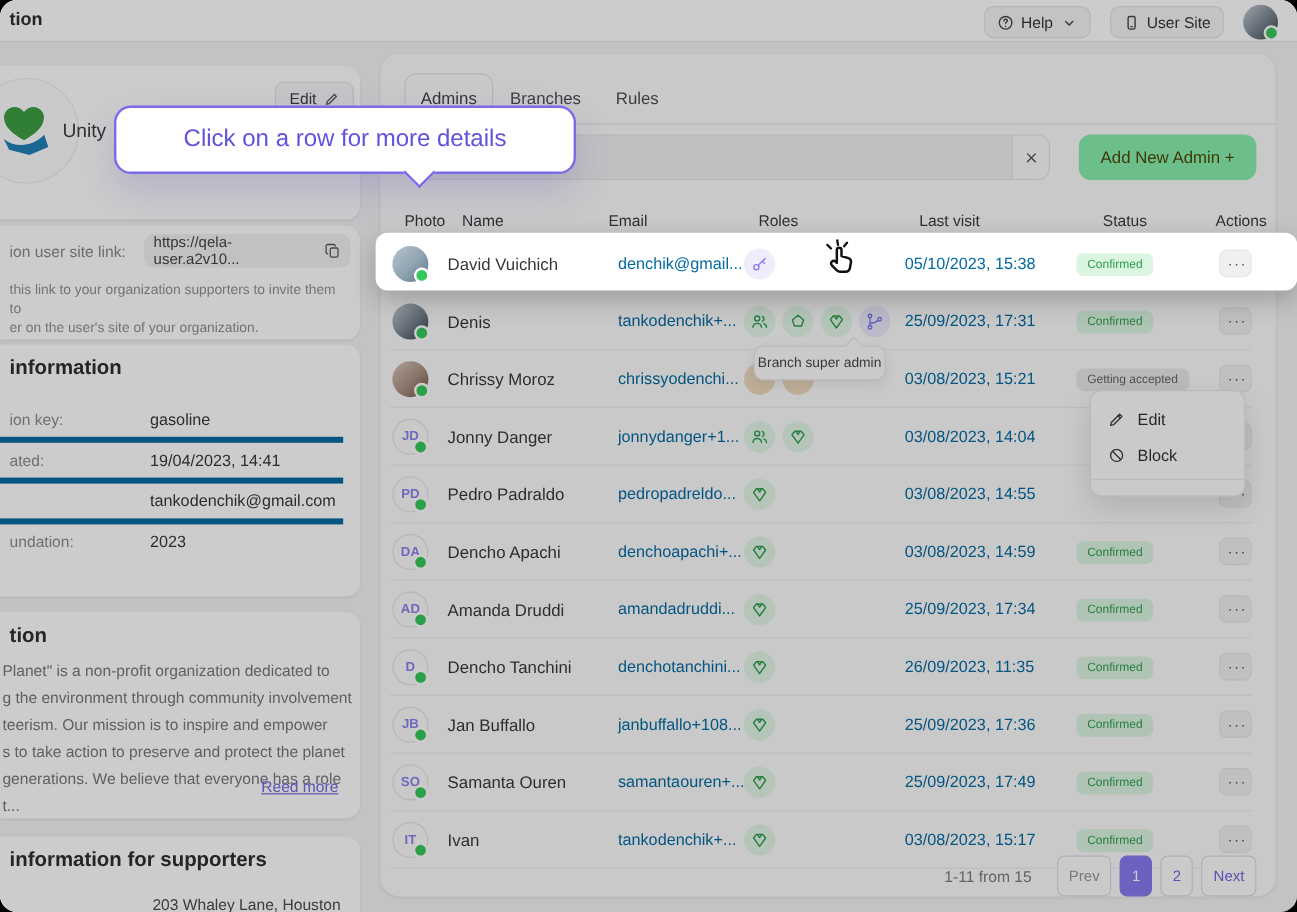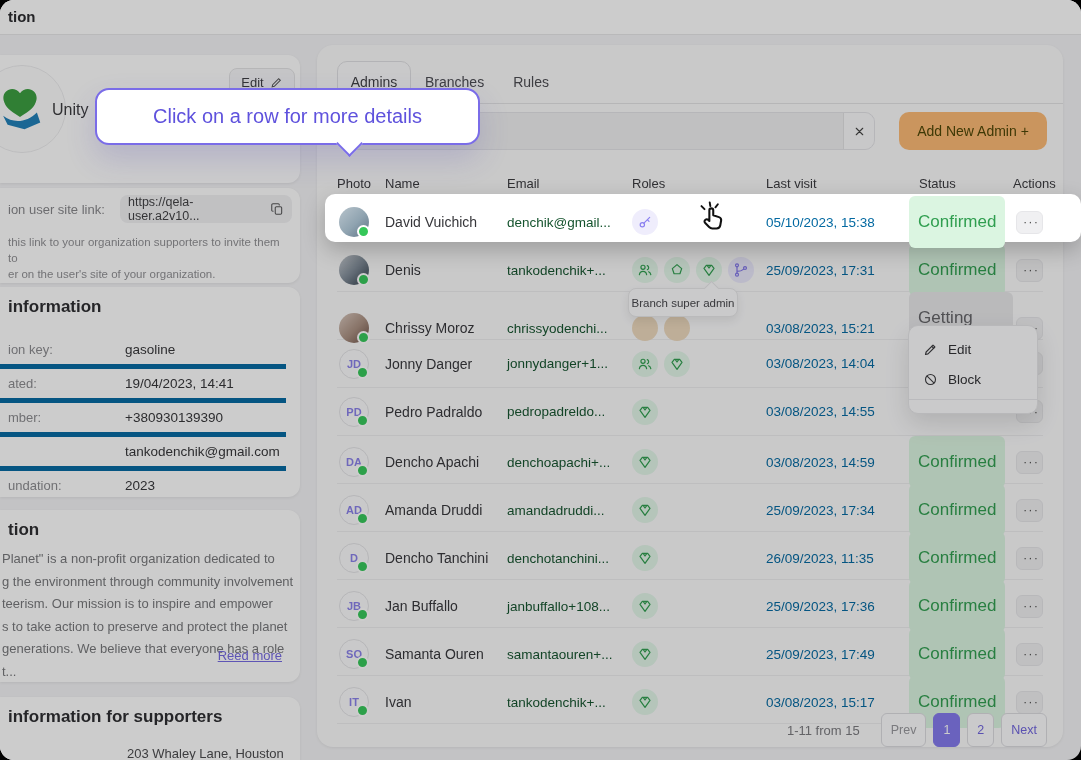--- a/index.html
+++ b/index.html
@@ -50,51 +50,51 @@
   .tab.active{width:74px;height:42px;display:flex;align-items:center;justify-content:center;background:#fcfcfd;
               border:1px solid #e0e0e3;border-radius:10px;box-sizing:border-box;color:#3e3e41;}
   .tab.t1{margin-left:14px;} .tab.t2{margin-left:29px;}
   .search-wrap{position:absolute;left:20px;top:67px;width:538px;height:38px;border:1px solid #e4e4e7;border-radius:10px;
                box-sizing:border-box;display:flex;overflow:hidden;background:#f0f0f2;}
   .search-input{flex:1;border:none;outline:none;background:#f0f0f2;padding:0 14px;font-size:14px;color:#333;
                 font-family:"Liberation Sans","DejaVu Sans",sans-serif;}
   .search-input::placeholder{color:#98989c;}
   .clear-btn{width:30px;border-left:1px solid #e2e2e4;background:#fafafb;display:flex;align-items:center;justify-content:center;cursor:pointer;}
   .clear-btn svg{width:13px;height:13px;stroke:#444;stroke-width:2;stroke-linecap:round;fill:none;}
-  .add-btn{position:absolute;left:582px;top:67px;width:148px;height:38px;background:#fdba74;border:none;border-radius:10px;
+  .add-btn{position:absolute;left:582px;top:67px;width:148px;height:38px;background:#86efac;border:none;border-radius:10px;
            font-size:14px;font-weight:500;color:#4c4505;cursor:pointer;font-family:inherit;}
   .thead{position:absolute;left:20px;right:20px;top:125px;height:26px;display:grid;
          grid-template-columns:48px 122px 125px 134px 139px 108px 1fr;align-items:center;
          font-size:13px;color:#3a3a3e;border-bottom:1px solid #ededef;}
   .thead .c-status{padding-left:14px;} .thead .c-actions{text-align:right;}
-  .tbody{position:absolute;left:20px;right:20px;top:151px;}
+  .tbody{position:absolute;left:8px;right:20px;top:151px;}
   .trow{display:grid;grid-template-columns:48px 122px 125px 134px 139px 108px 1fr;align-items:center;height:47px;
         border-bottom:1px solid #ededef;cursor:pointer;}
   .trow.spotlight{position:relative;z-index:60;border-bottom-color:transparent;}
   .trow.spotlight::before{content:"";position:absolute;left:-12px;right:-38px;top:-2px;bottom:1px;background:#fff;
         border-radius:10px;box-shadow:0 8px 22px rgba(0,0,0,.22);z-index:-1;}
   .cell{font-size:14px;color:#36363a;}
-  .cell.email{font-size:13.5px;color:#14532d;}
+  .cell.email{font-size:13.5px;color:#0369a1;margin-left:20px;}
   .cell.visit{font-size:13.5px;color:#0369a1;}
   .cell.roles{position:relative;display:flex;gap:6px;align-items:center;}
   .cell.status{padding-left:4px;} .cell.actions{text-align:right;}
   .avatar{width:30px;height:30px;border-radius:50%;position:relative;margin-left:2px;}
   .avatar.photo-david{background:linear-gradient(135deg,#b8c4cc,#8fa3b0 55%,#5f7486);}
   .avatar.photo-denis{background:linear-gradient(135deg,#c9cdd2,#7e8a96 50%,#2e3a46);}
   .avatar.photo-chrissy{background:linear-gradient(135deg,#d8c7bd,#a98f80 55%,#6b4f45);}
   .avatar.initials{background:#fcfcfd;border:1px solid #e4e4e6;box-sizing:border-box;display:flex;align-items:center;
                    justify-content:center;font-size:11px;font-weight:700;color:#8a80ea;}
   .role-chip{width:26px;height:26px;border-radius:50%;display:flex;align-items:center;justify-content:center;flex:none;}
   .role-chip svg{width:16px;height:16px;fill:none;stroke-width:1.8;stroke-linecap:round;stroke-linejoin:round;}
   .role-green{background:#e2f6e8;} .role-green svg{stroke:#2f9e4f;}
   .role-purple{background:#eae8fb;} .role-purple svg{stroke:#7f73e8;}
   .role-key{background:#efedfc;} .role-key svg{stroke:#8a7ff0;}
   .role-hidden{background:#edd9bd;}
   .hand{position:absolute;left:64px;top:-9px;width:34px;height:34px;}
-  .badge{display:inline-block;padding:16px 9px;border-radius:6px;font-size:17px;}
+  .badge{display:inline-block;padding:4px 9px;border-radius:6px;font-size:10px;}
   .badge.ok{background:#dbf5e1;color:#2f9e4f;}
   .badge.pending{background:#e8e8ea;color:#636367;}
   .dots-btn{width:27px;height:23px;border:1px solid #e6e6e9;border-radius:6px;background:#f0f0f2;color:#555;
             font-size:13px;line-height:10px;letter-spacing:1px;cursor:pointer;}
   .pager{position:absolute;left:20px;right:16px;top:668px;height:34px;display:flex;align-items:center;justify-content:flex-end;gap:7px;}
   .pg-summary{font-size:13px;color:#7a7a7e;margin-right:14px;}
   .pg-btn{min-width:24px;height:26px;padding:16px 9px;border:1px solid #dcdce0;border-radius:6px;background:#fdfdfe;
           font-size:12.5px;color:#6f63dd;display:flex;align-items:center;justify-content:center;box-sizing:border-box;cursor:pointer;}
   .pg-btn.muted{color:#97979c;}
   .pg-btn.active{background:#8379ee;border-color:#8379ee;color:#fff;}
@@ -117,20 +117,43 @@
   .coach-arrow{position:absolute;bottom:-10px;left:243px;width:17px;height:17px;background:#fff;border-right:2px solid #7a6ce8;
                border-bottom:2px solid #7a6ce8;transform:rotate(45deg);}
 </style>
 </head>
 <body>
 
 <div class="stage">
 
   <div class="topbar">
     <div class="topbar-title">tion</div>
+    <div class="tb-actions">
+      <div class="chip-btn">
+        <svg viewBox="0 0 24 24">
+            <circle cx="12" cy="12" r="9"></circle>
+            <path d="M9.5 9.3c0-3.2 5-3.1 5-.2 0 1.8-2.5 2-2.5 4"></path>
+            <path d="M12 16.8v.3"></path>
+          </svg>
+        <span>Help</span>
+        <svg viewBox="0 0 24 24">
+            <path d="M7 10l5 5 5-5"></path>
+          </svg>
+      </div>
+      <div class="chip-btn">
+        <svg viewBox="0 0 24 24">
+            <rect x="7" y="3" width="10" height="18" rx="2.5"></rect>
+            <path d="M11 17.5h2"></path>
+          </svg>
+        <span>User Site</span>
+      </div>
+      <div class="avatar-top">
+          <span class="presence"></span>
+        </div>
+    </div>
   </div>
 
   <div class="card card-org">
     <div class="logo-circle">
       <svg viewBox="0 0 48 48">
           <path d="M24 10c6-8 18-2 14 8-2 6-9 10-14 13-5-3-12-7-14-13-4-10 8-16 14-8z" fill="#3a9e3f"></path>
           <path d="M9 30c9 7 21 6 30-3l3 9-14 6-15-4z" fill="#1f7fb8"></path>
         </svg>
     </div>
     <div class="org-name">Unity</div>
@@ -160,24 +183,20 @@
     <div class="info-rows" id="info-rows">
         <div class="info-row">
           <div class="info-label">ion key:</div>
           <div class="info-value">gasoline</div>
         </div>
         <div class="info-row">
           <div class="info-label">ated:</div>
           <div class="info-value">19/04/2023, 14:41</div>
         </div>
         <div class="info-row">
-          <div class="info-label">mber:</div>
-          <div class="info-value">+380930139390</div>
-        </div>
-        <div class="info-row">
           <div class="info-label"></div>
           <div class="info-value">tankodenchik@gmail.com</div>
         </div>
         <div class="info-row">
           <div class="info-label">undation:</div>
           <div class="info-value">2023</div>
         </div>
       </div>
   </div>
 

